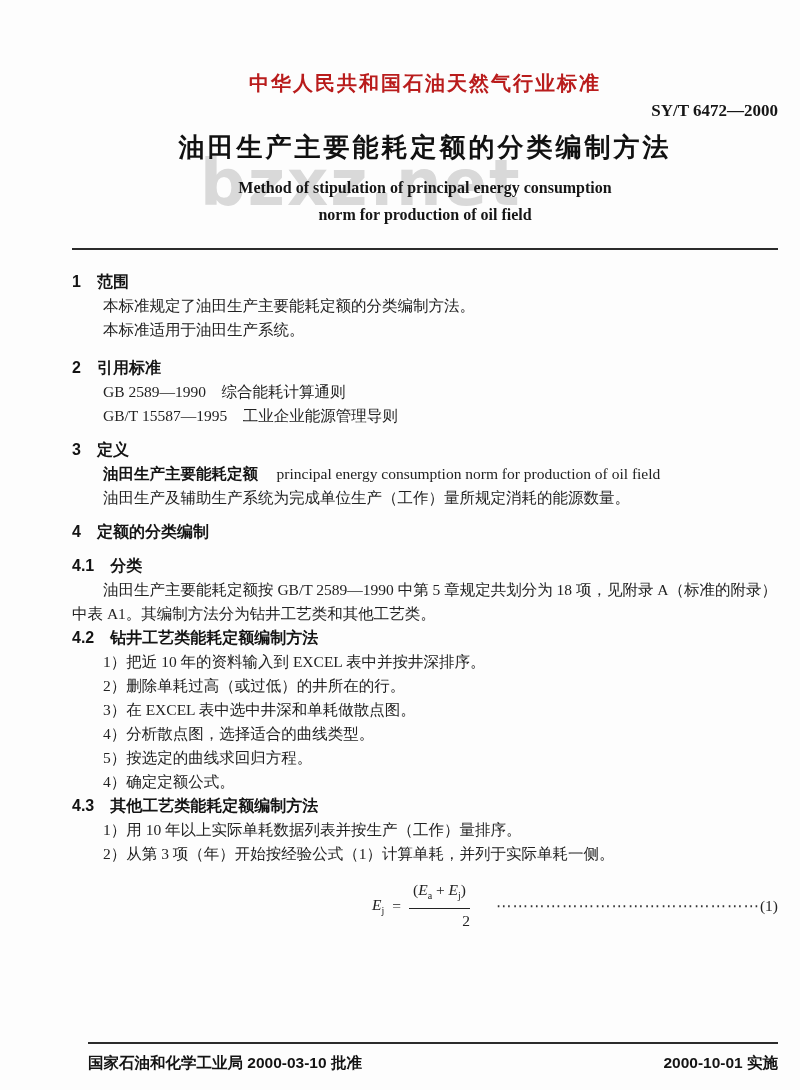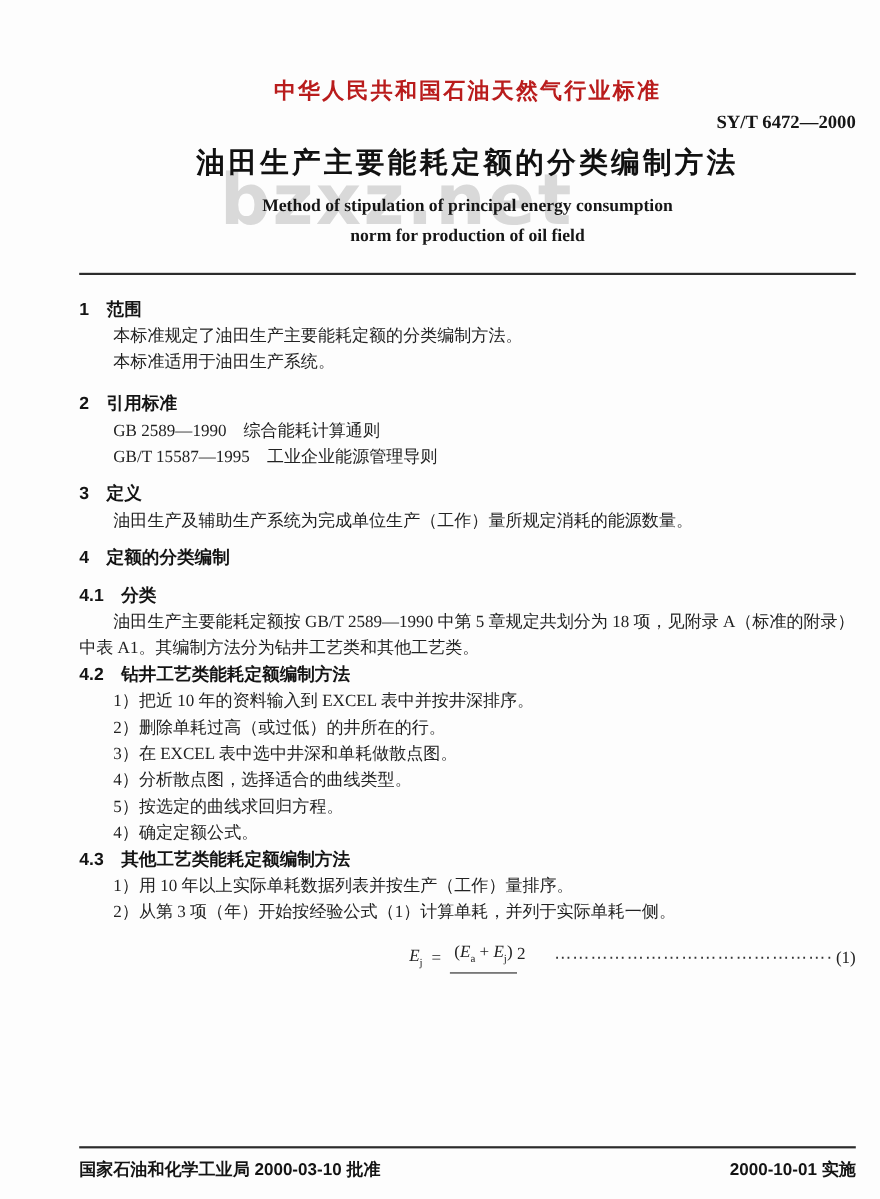--- a/index.html
+++ b/index.html
@@ -113,43 +113,43 @@
     align-items: center;
     padding-left: 300px;
     font-size: 15.5px;
     color: #222;
   }
   .formula i { font-family: "Liberation Serif", serif; }
   .formula sub { font-size: 10px; }
   .f-eq { margin: 0 8px; }
   .frac {
     display: inline-flex;
-    flex-direction: row;
-    align-items: flex-start;
+    flex-direction: column;
+    align-items: flex-end;
     vertical-align: middle;
   }
   .frac .num {
     padding: 0 4px 2px 4px;
     border-bottom: 1.5px solid #222;
     line-height: 20px;
   }
   .frac .den { line-height: 20px; padding-top: 2px; }
   .f-dots {
     flex: 1;
     margin-left: 26px;
     overflow: hidden;
     white-space: nowrap;
     letter-spacing: 1px;
     color: #333;
   }
   .f-no { margin-left: 2px; white-space: nowrap; }
   
   .footer {
     position: absolute;
-    left: 72px;
+    left: 88px;
     right: 22px;
     top: 1042px;
     border-top: 2px solid #2c2c2c;
     padding-top: 9px;
     display: flex;
     justify-content: space-between;
     font-family: "Liberation Sans", "DejaVu Sans", sans-serif;
     font-weight: 700;
     font-size: 15.5px;
     color: #141414;
@@ -180,20 +180,21 @@
 
     <h2 class="h2 mt20">1　范围</h2>
     <p class="body ind mt8">本标准规定了油田生产主要能耗定额的分类编制方法。</p>
     <p class="body ind">本标准适用于油田生产系统。</p>
 
     <h2 class="h2 mt14">2　引用标准</h2>
     <p class="body ref mt4">GB 2589—1990　综合能耗计算通则</p>
     <p class="body ref">GB/T 15587—1995　工业企业能源管理导则</p>
 
     <h2 class="h2 mt10">3　定义</h2>
+    <p class="body ref"><span class="term-cn">油田生产主要能耗定额</span><span class="term-sep"></span><span>principal energy consumption norm for production of oil field</span></p>
     <p class="body ref">油田生产及辅助生产系统为完成单位生产（工作）量所规定消耗的能源数量。</p>
 
     <h2 class="h2 mt10">4　定额的分类编制</h2>
 
     <h2 class="h2 mt10">4.1　分类</h2>
     <p class="body ind">油田生产主要能耗定额按 GB/T 2589—1990 中第 5 章规定共划分为 18 项，见附录 A（标准的附录）中表 A1。其编制方法分为钻井工艺类和其他工艺类。</p>
 
     <h2 class="h2">4.2　钻井工艺类能耗定额编制方法</h2>
     <p class="body item">1）把近 10 年的资料输入到 EXCEL 表中并按井深排序。</p>
     <p class="body item">2）删除单耗过高（或过低）的井所在的行。</p>

